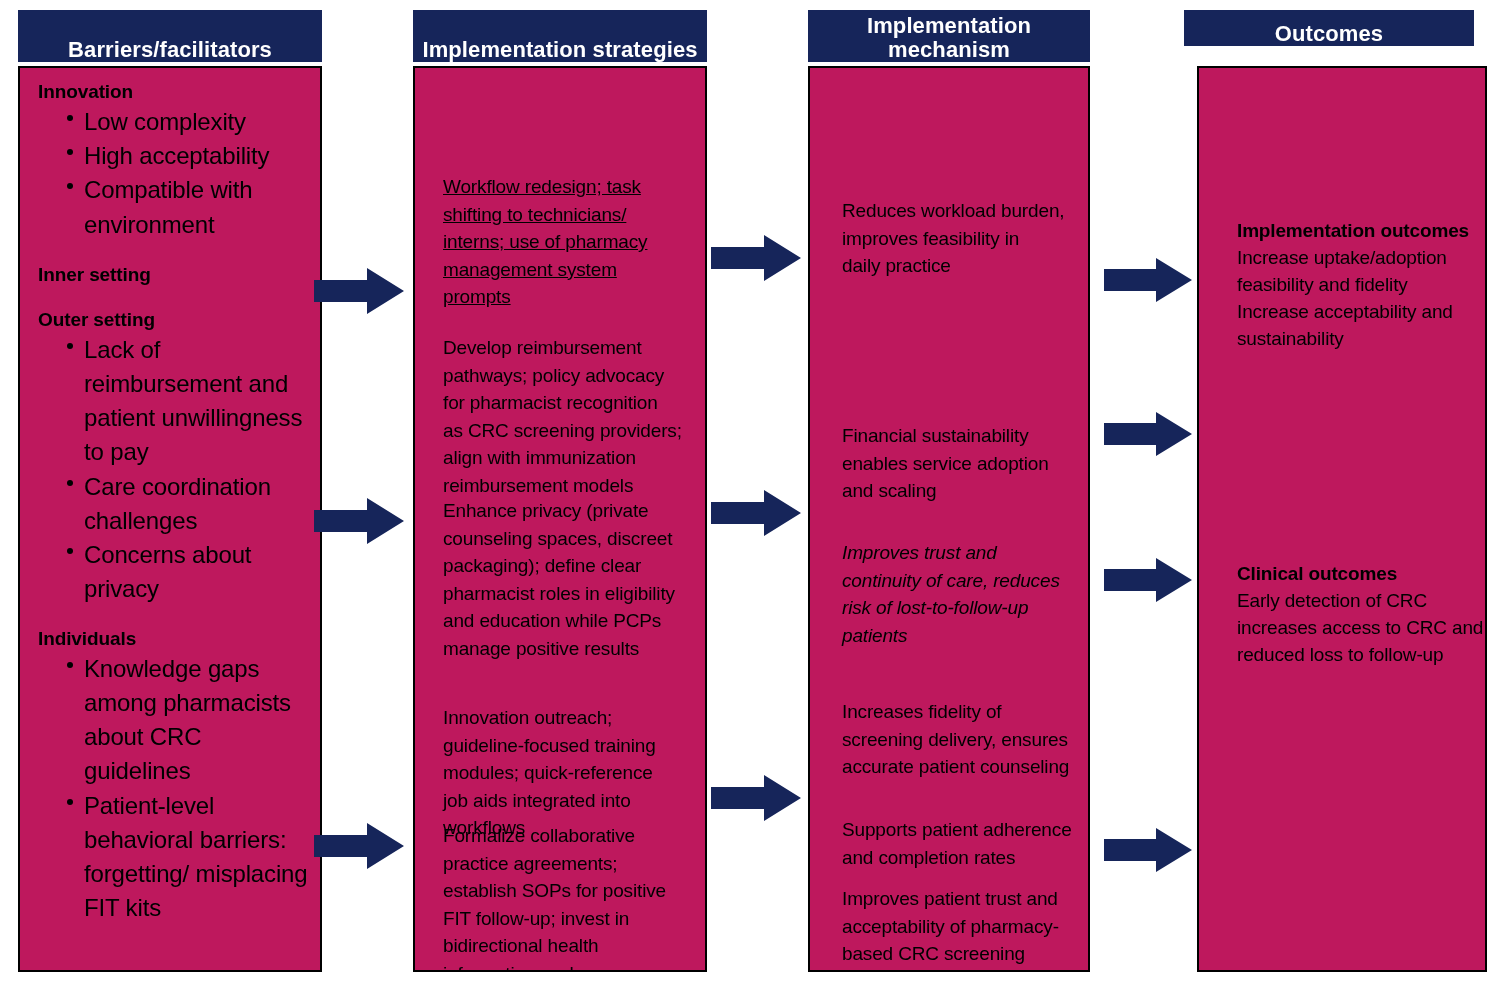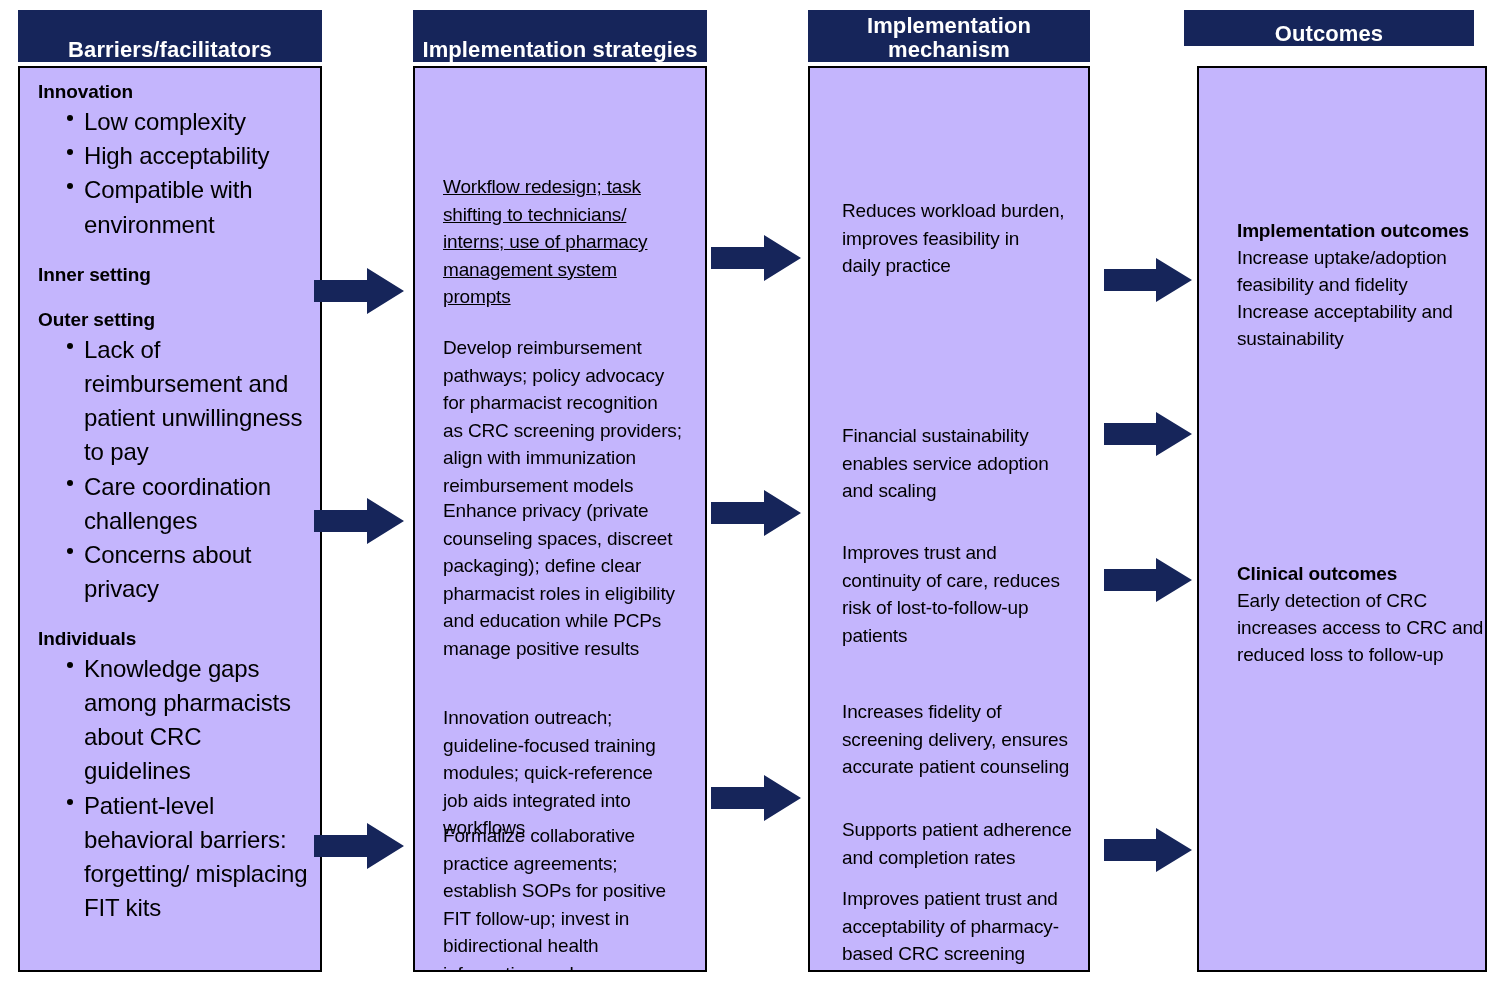--- a/index.html
+++ b/index.html
@@ -33,21 +33,21 @@
     align-items: flex-end;
     justify-content: center;
     letter-spacing: 0.1px;
     text-align: center;
     line-height: 1.1;
   }
 
   
   .col-body {
     position: absolute;
-    background: #c4b5fd;
+    background: #be185d;
     border: 2.5px solid #000000;
     box-sizing: border-box;
     overflow: hidden;
   }
 
   
   .c1-inner {
     position: absolute;
     left: 18px;
     top: 12px;
@@ -192,21 +192,21 @@
     <span>Implementation mechanism</span>
   </div>
 
   <div class="col-body" style="left:808px; top:66px; width:282px; height:906px;">
     <div class="para" style="left:32px; top:129px; width:246px;">Reduces workload burden,
 improves feasibility in
 daily practice</div>
     <div class="para" style="left:32px; top:354px; width:246px;">Financial sustainability
 enables service adoption
 and scaling</div>
-    <div class="para" style="left:32px; top:471px; width:248px;">Improves trust and
+    <div class="para" style="left:32px; top:471px; width:248px;font-style:italic;">Improves trust and
 continuity of care, reduces
 risk of lost-to-follow-up
 patients</div>
     <div class="para" style="left:32px; top:630px; width:248px;">Increases fidelity of
 screening delivery, ensures
 accurate patient counseling</div>
     <div class="para" style="left:32px; top:748px; width:248px;">Supports patient adherence
 and completion rates</div>
     <div class="para" style="left:32px; top:817px; width:248px;">Improves patient trust and
 acceptability of pharmacy-

